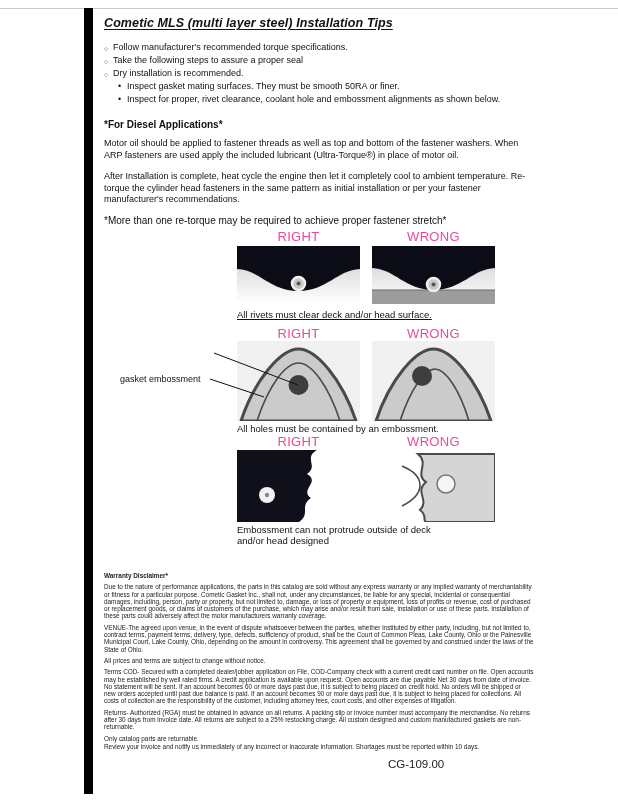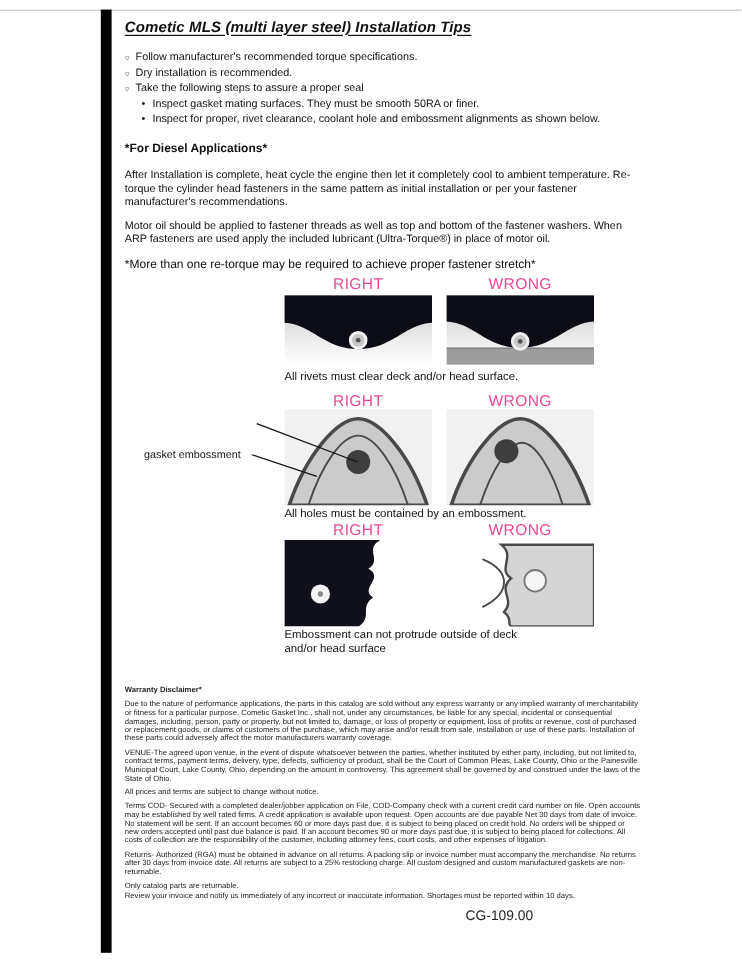--- a/index.html
+++ b/index.html
@@ -59,29 +59,29 @@
 <body>
 
 <div class="page">
   <div class="top-rule"></div>
   <div class="left-bar"></div>
 
   <div class="content">
     <div class="doc-title">Cometic MLS (multi layer steel) Installation Tips</div>
     <div class="bullet-list">
       <div class="bullet">Follow manufacturer's recommended torque specifications.</div>
+      <div class="bullet">Take the following steps to assure a proper seal</div>
       <div class="bullet">Dry installation is recommended.</div>
-      <div class="bullet">Take the following steps to assure a proper seal</div>
       <div class="sub-bullet">Inspect gasket mating surfaces.  They must be smooth 50RA or finer.</div>
       <div class="sub-bullet">Inspect for proper, rivet clearance, coolant hole and embossment alignments as shown below.</div>
     </div>
 
     <div class="diesel-heading">*For Diesel Applications*</div>
+    <div class="para">Motor oil should be applied to fastener threads as well as top and bottom of the fastener washers. When ARP fasteners are used apply the included lubricant (Ultra-Torque®) in place of motor oil.</div>
     <div class="para second">After Installation is complete, heat cycle the engine then let it completely cool to ambient temperature. Re-torque the cylinder head fasteners in the same pattern as initial installation or per your fastener manufacturer's recommendations.</div>
-    <div class="para">Motor oil should be applied to fastener threads as well as top and bottom of the fastener washers. When ARP fasteners are used apply the included lubricant (Ultra-Torque®) in place of motor oil.</div>
     <div class="note">*More than one re-torque may be required to achieve proper fastener stretch*</div>
   </div>
 
   <div class="dg-label" style="left:237px; top:229px;">RIGHT</div>
   <div class="dg-label" style="left:372px; top:229px;">WRONG</div>
 
   <div class="dg-img" style="left:237px; top:246px;">
     <svg viewBox="0 0 123 58" width="123" height="58">
       <defs>
         <linearGradient id="g1" x1="0" y1="0" x2="0" y2="1">
@@ -106,21 +106,21 @@
         </linearGradient>
       </defs>
       <rect width="123" height="58" fill="url(#g2)"></rect>
       <rect y="44" width="123" height="14" fill="#9c9c9c"></rect>
       <line x1="0" y1="44" x2="123" y2="44" stroke="#6a6a6a" stroke-width="1"></line>
       <path d="M0,0 H123 V22 C100,23 90,44 61.5,44 C33,44 23,23 0,22 Z" fill="#0c0c16"></path>
       <circle cx="61.5" cy="38.5" r="6.5" fill="#c6c6c6" stroke="#eeeeee" stroke-width="2.5"></circle>
       <circle cx="61.5" cy="38.5" r="2" fill="#555"></circle>
     </svg>
   </div>
-  <div class="dg-caption" style="left:237px; top:309px;">All rivets must clear deck and/or head surface.</div>
+  <div class="dg-caption" style="left:237px; top:309px;text-decoration:underline;">All rivets must clear deck and/or head surface.</div>
 
   <div class="dg-label" style="left:237px; top:326px;">RIGHT</div>
   <div class="dg-label" style="left:372px; top:326px;">WRONG</div>
 
   <div class="ann-label" style="left:120px; top:374px; width:90px;">gasket embossment</div>
   <svg class="ann-lines" width="98" height="60">
     <line x1="6" y1="8" x2="90" y2="40" stroke="#111" stroke-width="1"></line>
     <line x1="2" y1="34" x2="56" y2="52" stroke="#111" stroke-width="1"></line>
   </svg>
 
@@ -156,21 +156,21 @@
   <div class="dg-img" style="left:372px; top:450px;">
     <svg viewBox="0 0 123 72" width="123" height="72">
       <rect width="123" height="72" fill="#ffffff"></rect>
       <path d="M123,4 H46 C58,14 42,24 54,32 C42,42 58,50 48,60 C56,66 50,70 54,72 H123 Z" fill="#d5d5d5" stroke="#4a4a4a" stroke-width="2"></path>
       <circle cx="74" cy="34" r="9" fill="#f6f6f6" stroke="#777" stroke-width="1.5"></circle>
       <path d="M30,16 C54,26 54,44 30,56" fill="none" stroke="#4a4a4a" stroke-width="1.6"></path>
     </svg>
   </div>
   <div class="dg-caption" style="left:237px; top:524px; width:230px; line-height:11px;">
     <span>Embossment can not protrude outside of deck</span><br>
-    <span>and/or head surface</span>
+    <span>and/or head designed</span>
   </div>
 
   <div class="legal">
     <div class="lg-head">Warranty Disclaimer*</div>
     <p>Due to the nature of performance applications, the parts in this catalog are sold without any express warranty or any implied warranty of merchantability or fitness for a particular purpose.  Cometic Gasket Inc., shall not, under any circumstances, be liable for any special, incidental or consequential damages, including, person, party or property, but not limited to, damage, or loss of property or equipment, loss of profits or revenue, cost of purchased or replacement goods, or claims of customers of the purchase, which may arise and/or result from sale, installation or use of these parts.  Installation of these parts could adversely affect the motor manufacturers warranty coverage.</p>
     <p>VENUE-The agreed upon venue, in the event of dispute whatsoever between the parties, whether instituted by either party, including, but not limited to, contract terms, payment terms, delivery, type, defects, sufficiency of product, shall be the Court of Common Pleas, Lake County, Ohio or the Painesville Municipal Court, Lake County, Ohio, depending on the amount in controversy.  This agreement shall be governed by and construed under the laws of the State of Ohio.</p>
     <p>All prices and terms are subject to change without notice.</p>
     <p>Terms COD- Secured with a completed dealer/jobber application on File, COD-Company check with a current credit card number on file.  Open accounts may be established by well rated firms.  A credit application is available upon request.  Open accounts are due payable Net 30 days from date of invoice.  No statement will be sent.  If an account becomes 60 or more days past due, it is subject to being placed on credit hold.  No orders will be shipped or new orders accepted until past due balance is paid.  If an account becomes 90 or more days past due, it is subject to being placed for collections.  All costs of collection are the responsibility of the customer, including attorney fees, court costs, and other expenses of litigation.</p>
     <p>Returns- Authorized (RGA) must be obtained in advance on all returns.  A packing slip or invoice number must accompany the merchandise.  No returns after 30 days from invoice date.  All returns are subject to a 25% restocking charge.  All custom designed and custom manufactured gaskets are non-returnable.</p>
     <p class="tight">Only catalog parts are returnable.</p>

